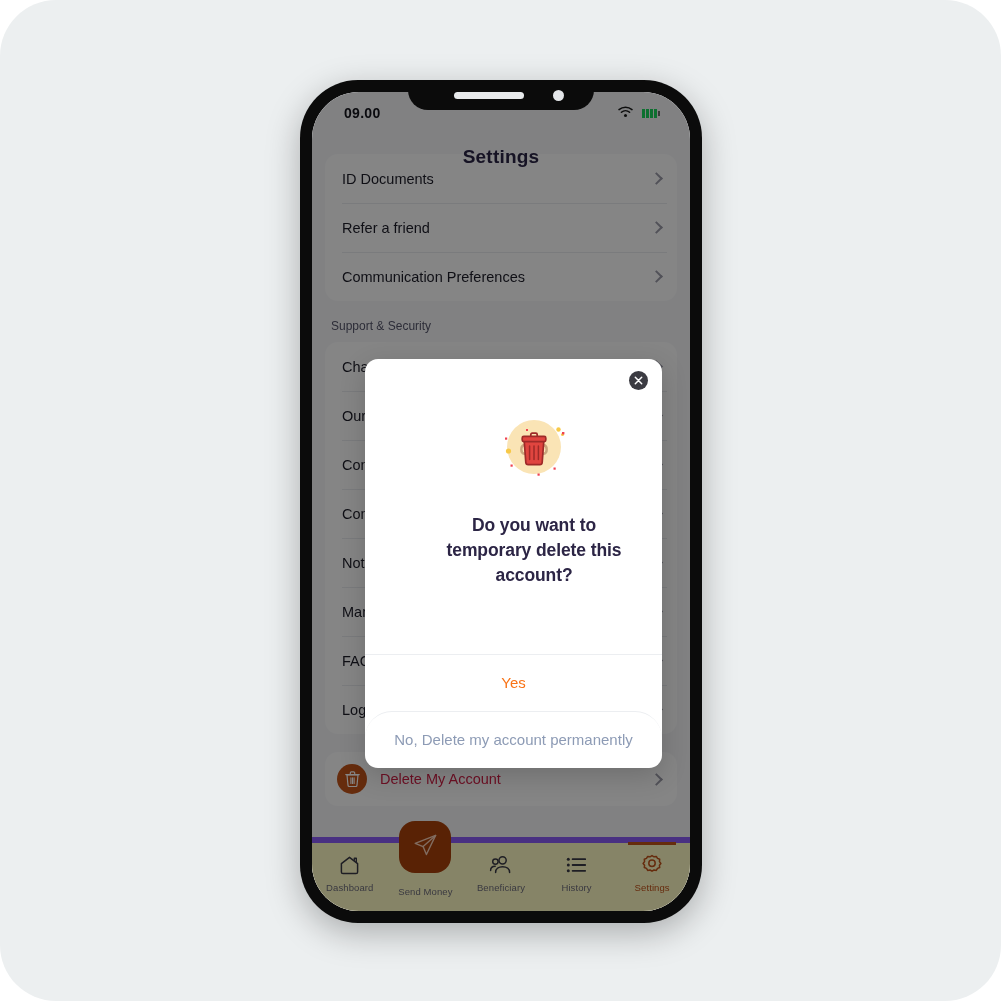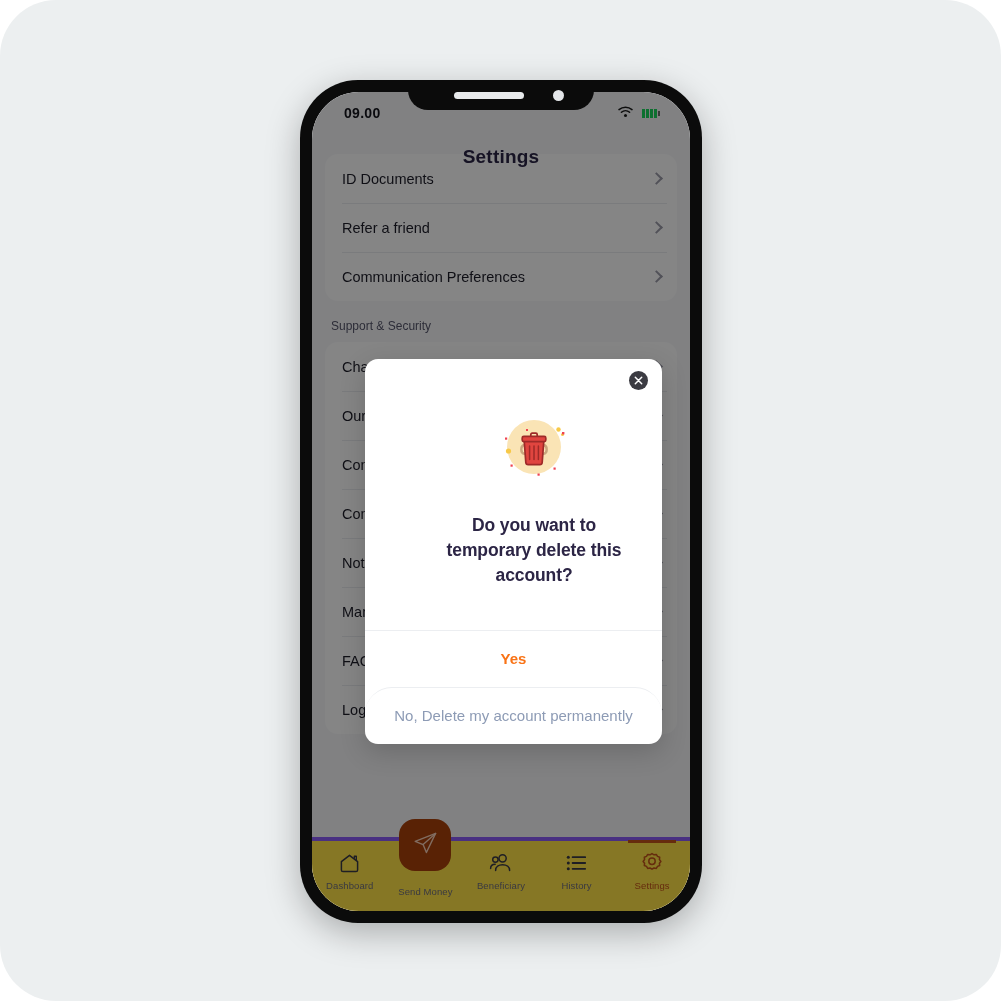--- a/index.html
+++ b/index.html
@@ -214,25 +214,25 @@
     margin-right: 13px;
     flex: 0 0 auto;
   }
 
   
   #tabbar {
     position: absolute;
     left: 0; bottom: 0;
     width: 100%;
     height: 74px;
-    background: #fde047;
+    background: #fef9c3;
     display: flex;
     align-items: flex-start;
     z-index: 30;
-    border-top: 4px solid #8b5cf6;
+    border-top: 6px solid #8b5cf6;
   }
   .tab {
     flex: 1;
     height: 100%;
     padding-top: 11px;
     display: flex;
     flex-direction: column;
     align-items: center;
     gap: 6px;
     position: relative;
@@ -309,21 +309,21 @@
     letter-spacing: -0.1px;
   }
   .modal-action {
     height: 57px;
     display: flex;
     align-items: center;
     justify-content: center;
     border-top: 1px solid #eceef1;
     font-size: 15px;
   }
-  #modal-yes { color: #f97316; font-weight: bold; }
+  #modal-yes { color: #f97316; font-weight: normal; margin-top: 24px; }
   #modal-no { color: #8d9bb5; font-weight: 500; font-size: 15px; border-radius: 27px; }
 </style>
 </head>
 <body>
 
 <div id="stage">
   <div id="canvas"></div>
 
   <div id="phone">
     <div id="screen">
@@ -401,20 +401,34 @@
             <div class="row">
               <span class="label">FAQ</span>
               <span class="chev"></span>
             </div>
             <div class="row">
               <span class="label">Logout</span>
               <span class="chev"></span>
             </div>
           </div>
 
+          <div class="card">
+            <div class="row danger">
+              <span class="trash-badge">
+                <svg width="15" height="16" viewBox="0 0 15 16">
+                  <path d="M2 4 h11 l-1 10.2 a1.4 1.4 0 0 1 -1.4 1.3 h-6.2 a1.4 1.4 0 0 1 -1.4 -1.3 z" fill="none" stroke="#ffffff" stroke-width="1.2"></path>
+                  <path d="M0.8 3.6 h13.4" stroke="#ffffff" stroke-width="1.3" stroke-linecap="round"></path>
+                  <path d="M5.3 3.4 v-1.5 a1.1 1.1 0 0 1 1.1 -1.1 h2.2 a1.1 1.1 0 0 1 1.1 1.1 v1.5" fill="none" stroke="#ffffff" stroke-width="1.2"></path>
+                  <path d="M5.9 6.8 v5.6 M7.5 6.8 v5.6 M9.1 6.8 v5.6" stroke="#ffffff" stroke-width="1.1" stroke-linecap="round"></path>
+                </svg>
+              </span>
+              <span class="label">Delete My Account</span>
+              <span class="chev"></span>
+            </div>
+          </div>
 
           <div style="height:90px;"></div>
         </div>
 
         <div id="tabbar">
 
           <div class="tab">
             <span class="ticon">
               <svg width="21" height="21" viewBox="0 0 21 21">
                 <path d="M2.4 8.7 L10.5 2.3 L18.6 8.7 V17 a1.6 1.6 0 0 1 -1.6 1.6 H4 a1.6 1.6 0 0 1 -1.6 -1.6 z" fill="none" stroke="#3a3a45" stroke-width="1.5" stroke-linejoin="round"></path>

